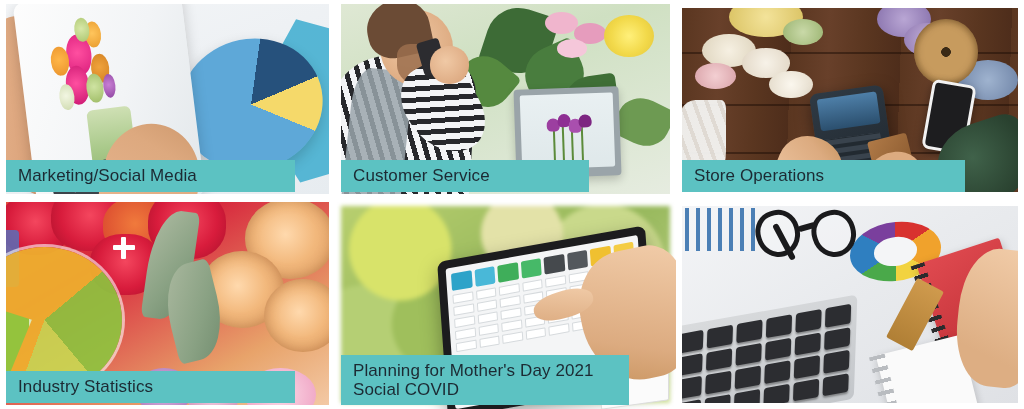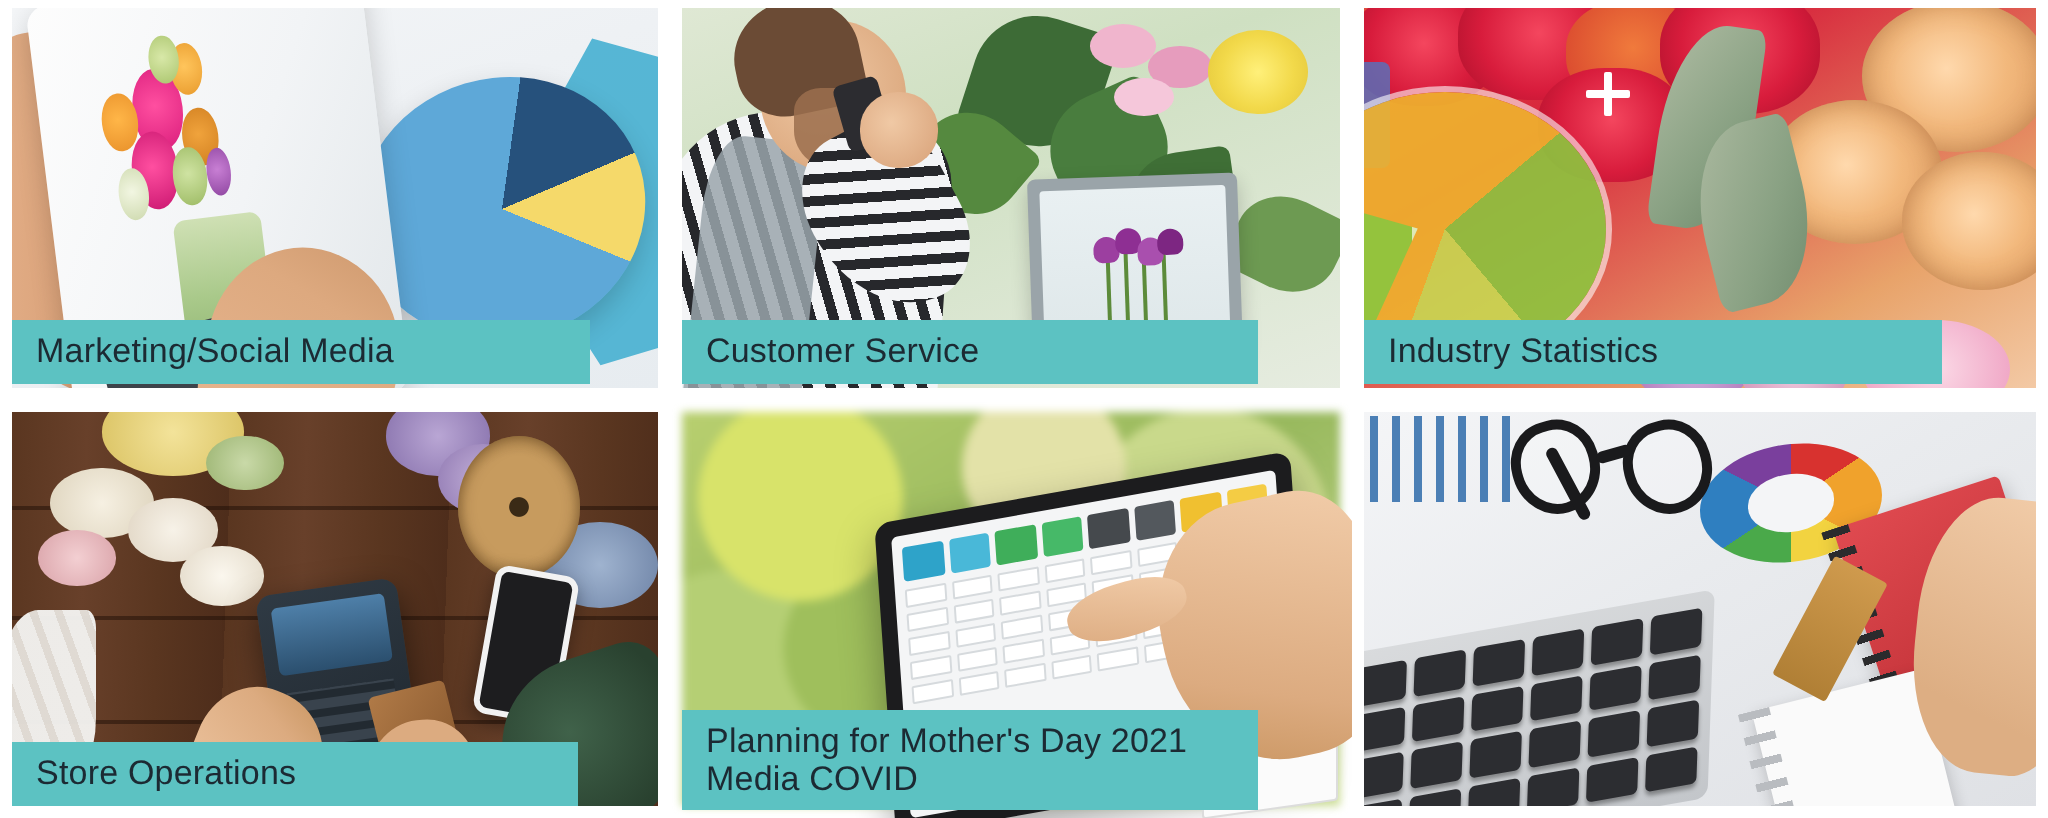--- a/index.html
+++ b/index.html
@@ -481,47 +481,22 @@
           <div class="stem" style="left:44%;top:38%;height:56%"></div>
           <div class="stem" style="left:54%;top:44%;height:50%"></div>
           <div class="stem" style="left:64%;top:40%;height:54%"></div>
           <div class="tulip" style="left:28%;top:32%;width:14%;height:18%"></div>
           <div class="tulip" style="left:40%;top:26%;width:14%;height:18%;background:#8e2f93"></div>
           <div class="tulip" style="left:52%;top:34%;width:14%;height:18%;background:#a94fae"></div>
           <div class="tulip" style="left:62%;top:28%;width:14%;height:18%;background:#7d2682"></div>
         </div>
       </div>
     </div>
-    <div class="caption" style="width:288px">
+    <div class="caption" style="width:248px">
       <span>Customer Service</span>
-    </div>
-  </div>
-
-  <div class="tile t3 r1">
-    <div class="photo">
-      <div class="carn" style="left:-2%;top:-4%;width:22%;height:30%"></div>
-      <div class="carn" style="left:14%;top:-8%;width:24%;height:32%"></div>
-      <div class="carn" style="left:30%;top:-2%;width:20%;height:28%;background:radial-gradient(circle at 50% 45%,#f07a3c,#d6412c)"></div>
-      <div class="carn" style="left:44%;top:-6%;width:24%;height:34%"></div>
-      <div class="carn" style="left:26%;top:16%;width:22%;height:30%"></div>
-      <div class="rose" style="right:-2%;top:-2%;width:28%;height:40%"></div>
-      <div class="rose" style="right:14%;top:24%;width:26%;height:38%"></div>
-      <div class="rose" style="right:-4%;top:38%;width:24%;height:36%"></div>
-      <div class="greyleaf" style="left:44%;top:4%;width:14%;height:54%;transform:rotate(8deg)"></div>
-      <div class="greyleaf" style="left:50%;top:30%;width:16%;height:48%;transform:rotate(-14deg)"></div>
-      <div class="fl" style="left:40%;bottom:-4%;width:18%;height:22%;background:radial-gradient(circle at 50% 50%,#d9b3e0,#a974b5)"></div>
-      <div class="fl" style="left:56%;bottom:-6%;width:16%;height:20%;background:radial-gradient(circle at 50% 50%,#f0c9dd,#cf8fb4)"></div>
-      <div class="fl" style="right:4%;bottom:-8%;width:22%;height:26%;background:radial-gradient(circle at 50% 50%,#fbd9e6,#ee9fc1)"></div>
-      <div class="blueslab"></div>
-      <div class="pie3"></div>
-      <div class="pie3-cut"></div>
-      <div class="plus"></div>
-    </div>
-    <div class="caption" style="width:289px">
-      <span>Industry Statistics</span>
     </div>
   </div>
 
   <div class="tile t4 r2">
     <div class="photo">
       <div class="woodline" style="top:24%"></div>
       <div class="woodline" style="top:52%"></div>
       <div class="woodline" style="top:78%"></div>
       <div class="bloom" style="left:14%;top:-6%;width:22%;height:22%;background:radial-gradient(circle at 50% 50%,#f3e39a,#d9c160)"></div>
       <div class="bloom" style="left:6%;top:14%;width:16%;height:18%;background:radial-gradient(circle at 50% 50%,#f6f0e2,#ddd3bc)"></div>
@@ -542,20 +517,45 @@
       </div>
       <div class="card"></div>
       <div class="hand4"></div>
       <div class="hand4b"></div>
     </div>
     <div class="caption" style="width:283px">
       <span>Store Operations</span>
     </div>
   </div>
 
+  <div class="tile t3 r1">
+    <div class="photo">
+      <div class="carn" style="left:-2%;top:-4%;width:22%;height:30%"></div>
+      <div class="carn" style="left:14%;top:-8%;width:24%;height:32%"></div>
+      <div class="carn" style="left:30%;top:-2%;width:20%;height:28%;background:radial-gradient(circle at 50% 45%,#f07a3c,#d6412c)"></div>
+      <div class="carn" style="left:44%;top:-6%;width:24%;height:34%"></div>
+      <div class="carn" style="left:26%;top:16%;width:22%;height:30%"></div>
+      <div class="rose" style="right:-2%;top:-2%;width:28%;height:40%"></div>
+      <div class="rose" style="right:14%;top:24%;width:26%;height:38%"></div>
+      <div class="rose" style="right:-4%;top:38%;width:24%;height:36%"></div>
+      <div class="greyleaf" style="left:44%;top:4%;width:14%;height:54%;transform:rotate(8deg)"></div>
+      <div class="greyleaf" style="left:50%;top:30%;width:16%;height:48%;transform:rotate(-14deg)"></div>
+      <div class="fl" style="left:40%;bottom:-4%;width:18%;height:22%;background:radial-gradient(circle at 50% 50%,#d9b3e0,#a974b5)"></div>
+      <div class="fl" style="left:56%;bottom:-6%;width:16%;height:20%;background:radial-gradient(circle at 50% 50%,#f0c9dd,#cf8fb4)"></div>
+      <div class="fl" style="right:4%;bottom:-8%;width:22%;height:26%;background:radial-gradient(circle at 50% 50%,#fbd9e6,#ee9fc1)"></div>
+      <div class="blueslab"></div>
+      <div class="pie3"></div>
+      <div class="pie3-cut"></div>
+      <div class="plus"></div>
+    </div>
+    <div class="caption" style="width:289px">
+      <span>Industry Statistics</span>
+    </div>
+  </div>
+
   <div class="tile t5 r2">
     <div class="photo"></div>
     <div class="tablet">
       <div class="tsc">
         <div class="chips">
           <div class="chip" style="background:#2ea3c9"></div>
           <div class="chip" style="background:#49b8d8"></div>
           <div class="chip" style="background:#3fae5a"></div>
           <div class="chip" style="background:#46b968"></div>
           <div class="chip" style="background:#45494d"></div>
@@ -620,21 +620,21 @@
     <div class="sidecards">
       <div class="sc"></div>
         <div class="sc"></div>
         <div class="sc"></div>
         <div class="sc"></div>
     </div>
     <div class="hand5"></div>
     <div class="finger"></div>
     <div class="caption two-line" style="width:288px">
       <span>Planning for Mother's Day 2021</span>
-      <span>Media COVID</span>
+      <span>Social COVID</span>
     </div>
   </div>
 
   <div class="tile t6 r2">
     <div class="photo">
       <div class="barchart"></div>
       <div class="wheel"></div>
       <div class="glasses">
         <div class="lens l"></div>
         <div class="lens r"></div>

